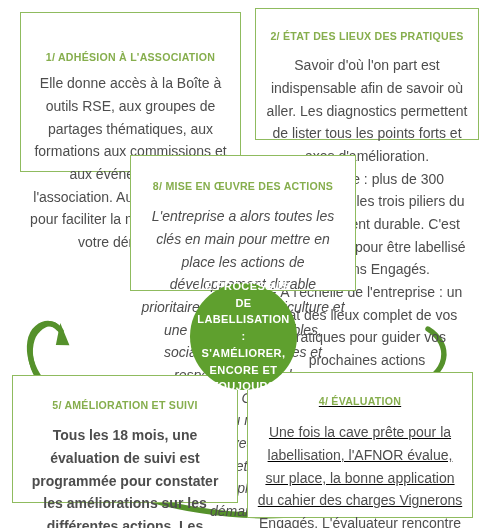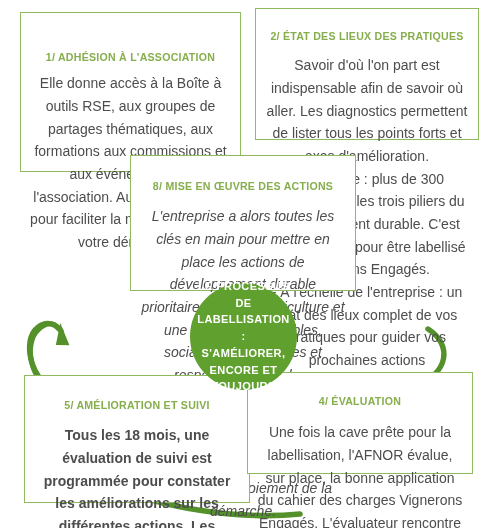--- a/index.html
+++ b/index.html
@@ -65,27 +65,27 @@
   #box-2 .step-title { margin-top: 12px; }
   #box-2 .step-body  { margin-top: 11px; }
 
   #box-3 {
     left: 130px; top: 155px; width: 226px; height: 136px;
   }
   #box-3 .step-title { margin-top: 15px; }
   #box-3 .step-body  { margin-top: 12px; font-style: italic; }
 
   #box-5 {
-    left: 24px;  top: 375px; width: 226px; height: 128px;
+    left: 12px;  top: 375px; width: 226px; height: 128px;
   }
   #box-5 .step-title { margin-top: 14px; }
   #box-5 .step-body  { margin-top: 12px; font-weight: bold; }
 
   #box-4 {
-    left: 247px; top: 372px; width: 226px; height: 102px;
+    left: 247px; top: 372px; width: 226px; height: 146px; text-decoration: underline;
   }
   #box-4 .step-title { margin-top: 13px; }
   #box-4 .step-body  { margin-top: 13px; }
 
   
   #center-hub {
     position: absolute;
     left: 190px;
     top: 283px;
     width: 107px;

